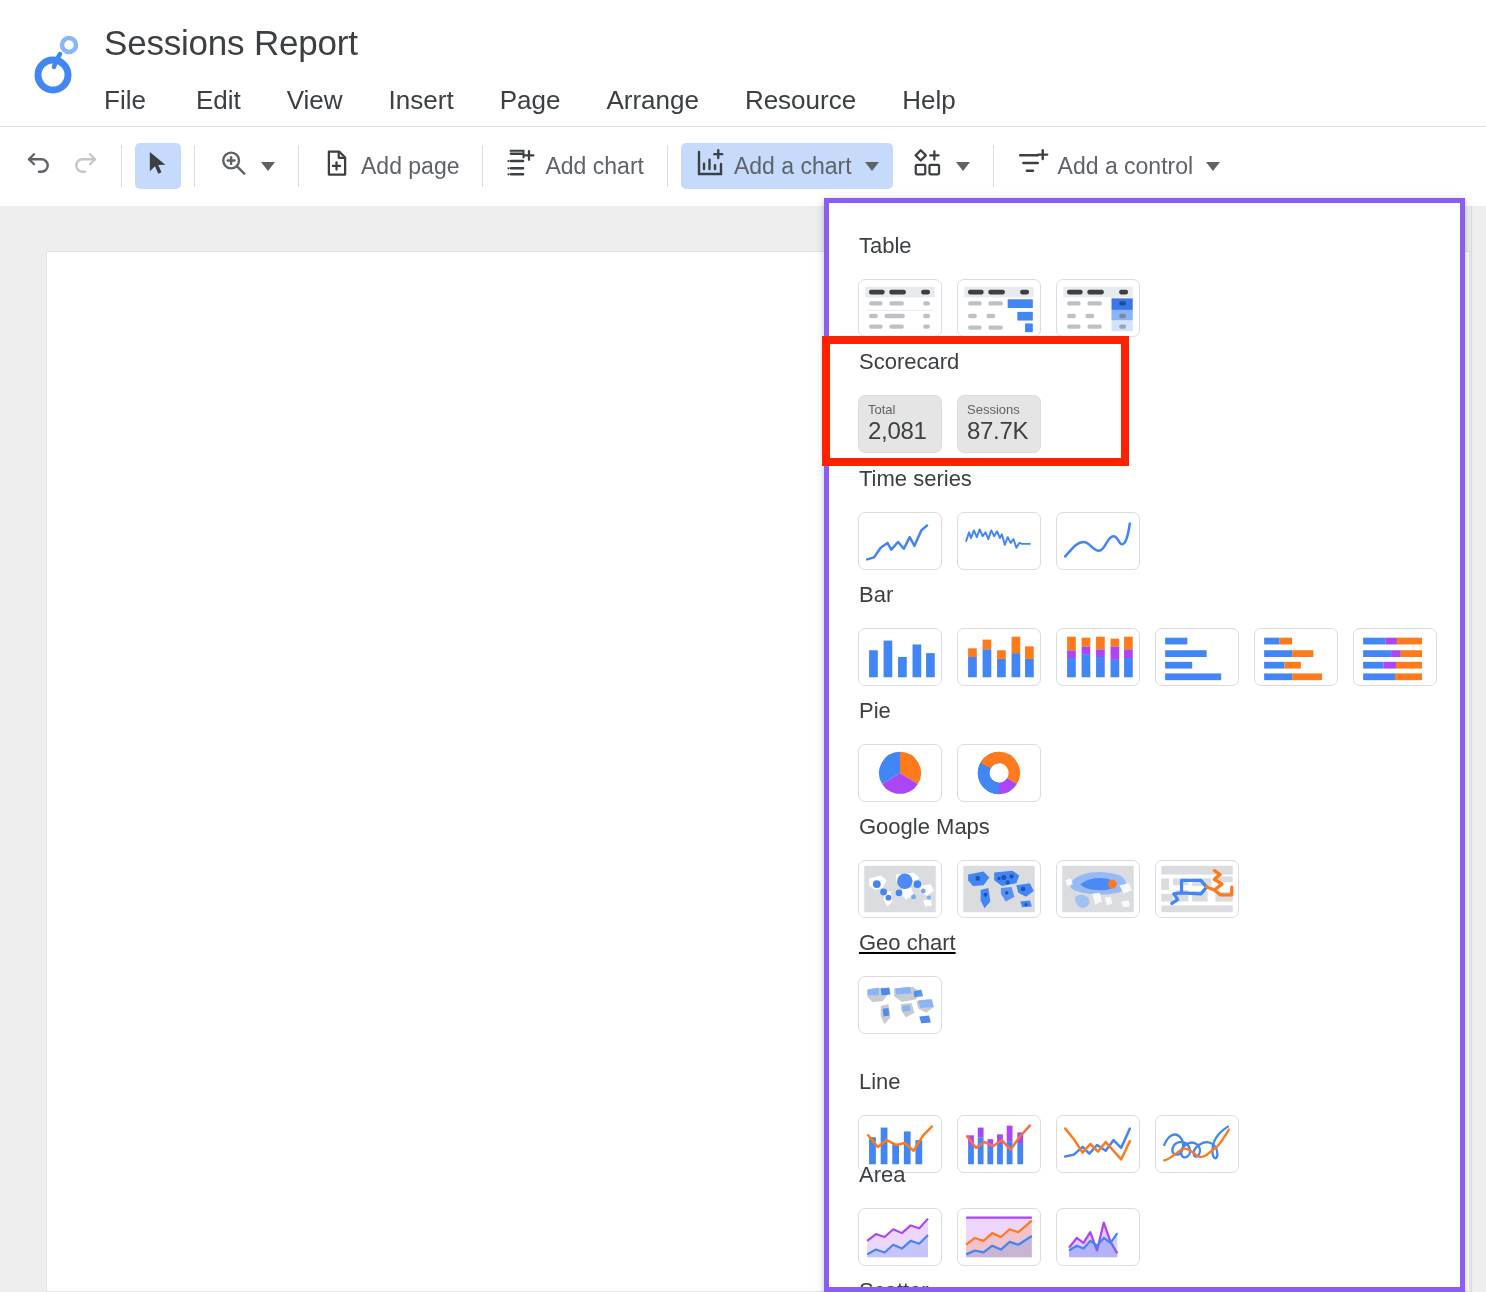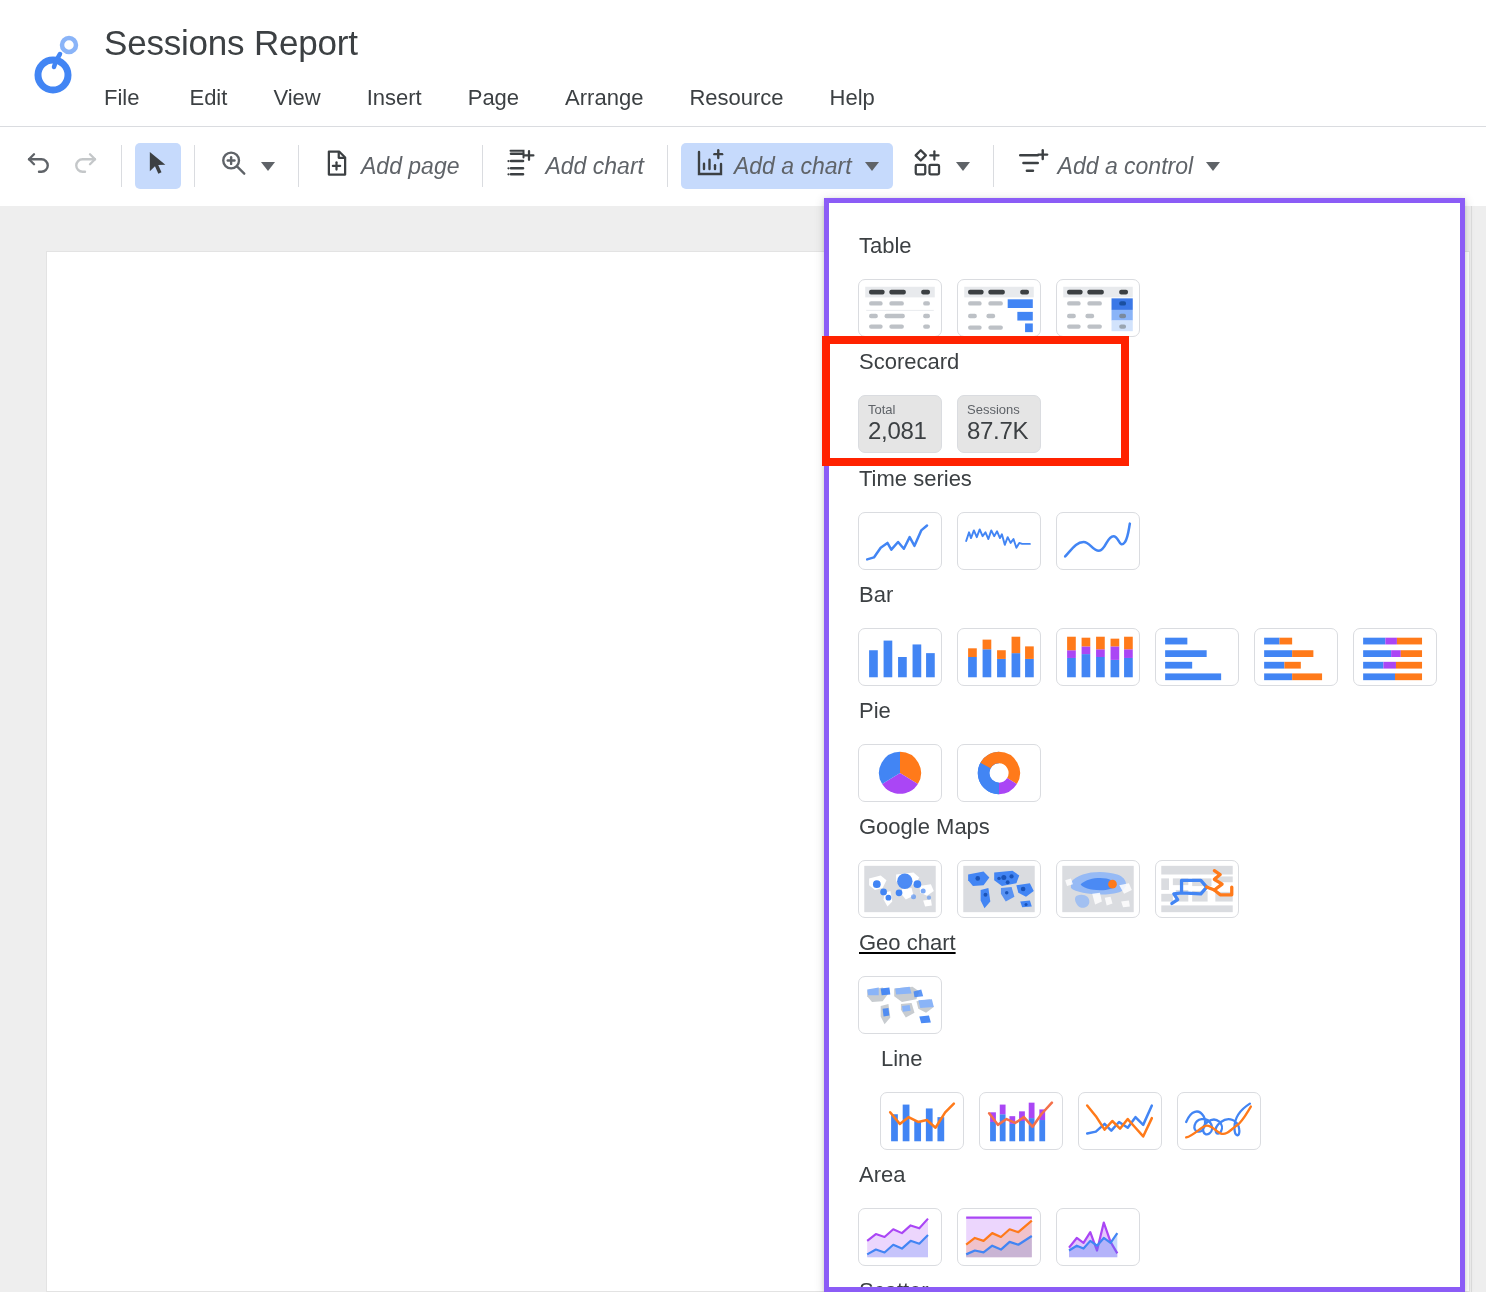--- a/index.html
+++ b/index.html
@@ -15,21 +15,21 @@
   
   .header { position: absolute; left: 0; top: 0; width: 1486px; height: 127px; background: #fff; }
   .logo { position: absolute; left: 30px; top: 32px; width: 56px; height: 62px; }
   .doc-title {
     position: absolute; left: 104px; top: 23px;
     font-size: 35px; color: #3c4043; font-weight: 400; letter-spacing: -0.2px;
     white-space: nowrap;
   }
   .menubar { position: absolute; left: 104px; top: 83px; display: flex; align-items: center; }
   .menu-item {
-    font-size: 22px; color: #3c4043; padding: 2px 14px; margin-right: 18px;
+    font-size: 26px; color: #3c4043; padding: 2px 14px; margin-right: 18px;
     cursor: default; white-space: nowrap; border-radius: 4px;
   }
   .menu-item:first-child { padding-left: 0; margin-right: 22px; }
   .header-rule { position: absolute; left: 0; top: 126px; width: 1486px; height: 1px; background: #dadce0; }
 
   
   .toolbar { position: absolute; left: 0; top: 127px; width: 1486px; height: 78px; background: #fff; }
   .tb-row { position: absolute; left: 0; top: 0; height: 78px; display: flex; align-items: center; }
   .tb-btn {
     display: flex; align-items: center; gap: 9px;
@@ -75,21 +75,21 @@
   .thumb svg { display: block; width: 100%; height: 100%; }
 
   
   .sec-table      { position: absolute; left: 0; top: 32px; }
   .sec-scorecard  { position: absolute; left: 0; top: 148px; }
   .sec-timeseries { position: absolute; left: 0; top: 265px; }
   .sec-bar        { position: absolute; left: 0; top: 381px; }
   .sec-pie        { position: absolute; left: 0; top: 497px; }
   .sec-maps       { position: absolute; left: 0; top: 613px; }
   .sec-geo        { position: absolute; left: 0; top: 729px; text-decoration: underline; }
-  .sec-line       { position: absolute; left: 0; top: 845px; padding-left: 22px; }
+  .sec-line       { position: absolute; left: 0; top: 868px; }
   .sec-area       { position: absolute; left: 0; top: 961px; }
   .sec-scatter    { position: absolute; left: 0; top: 1077px; }
   .sec-gap { height: 22px; }
 
   
   .sc-thumb {
     width: 84px; height: 58px; border: 1px solid #dadce0; border-radius: 7px;
     background: #e5e5e5; padding: 7px 0 0 9px; flex: 0 0 auto; cursor: default;
   }
   .sc-label { font-size: 13px; color: #5f6368; line-height: 14px; }
@@ -126,21 +126,21 @@
       <div class="menu-item">Page</div>
       <div class="menu-item">Arrange</div>
       <div class="menu-item">Resource</div>
       <div class="menu-item">Help</div>
     </div>
 
     <div class="header-rule"></div>
   </div>
 
   <div class="toolbar">
-    <div class="tb-row" style="left:16px;font-style:italic;">
+    <div class="tb-row" style="left:16px;">
 
       <div class="tb-btn tb-icon-only">
         <span>
           <svg width="30" height="30" viewBox="0 0 24 24" fill="none" stroke="#5f6368" stroke-width="1.9" stroke-linecap="round" stroke-linejoin="round">
             <path d="M4 9h10a5 5 0 0 1 0 10h-2"></path>
               <polyline points="8 5 4 9 8 13"></polyline>
           </svg>
         </span>
       </div>
 

